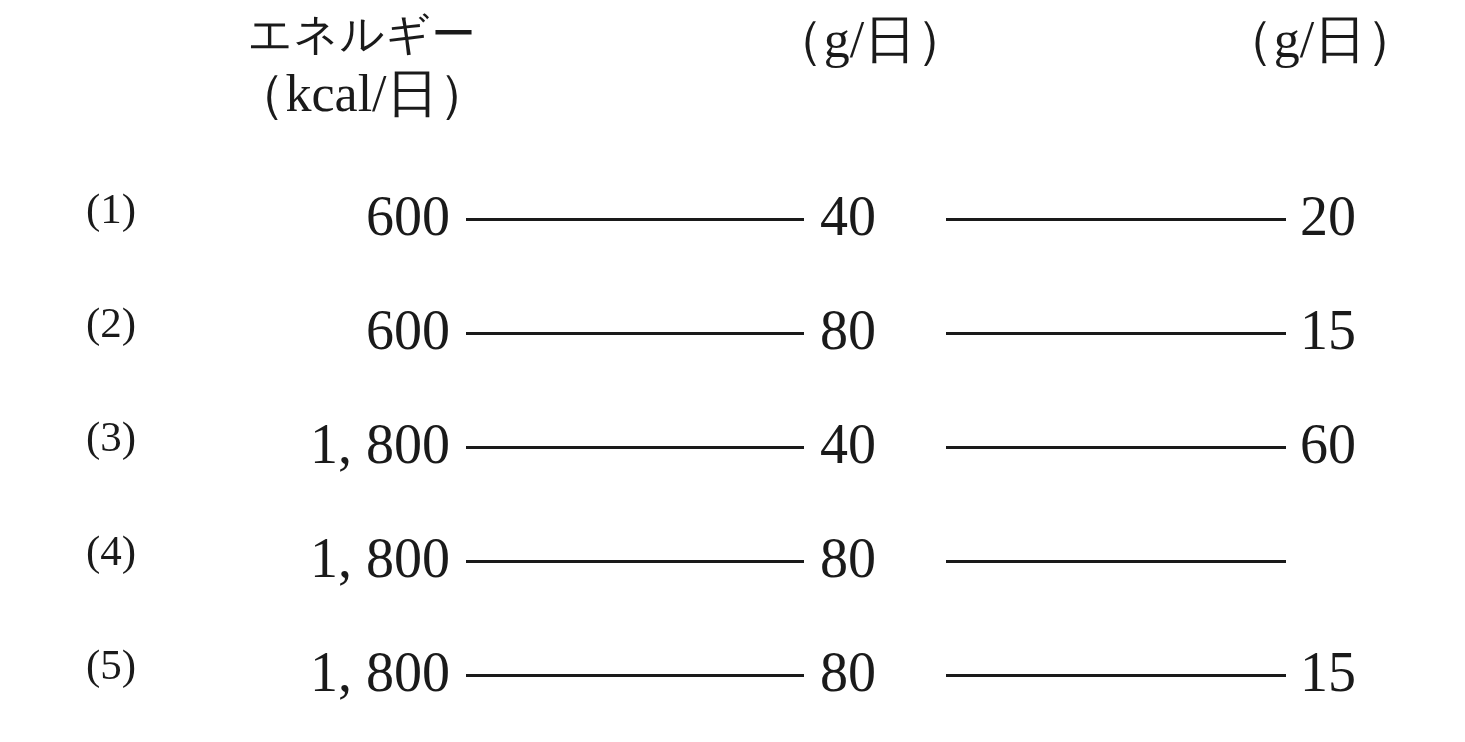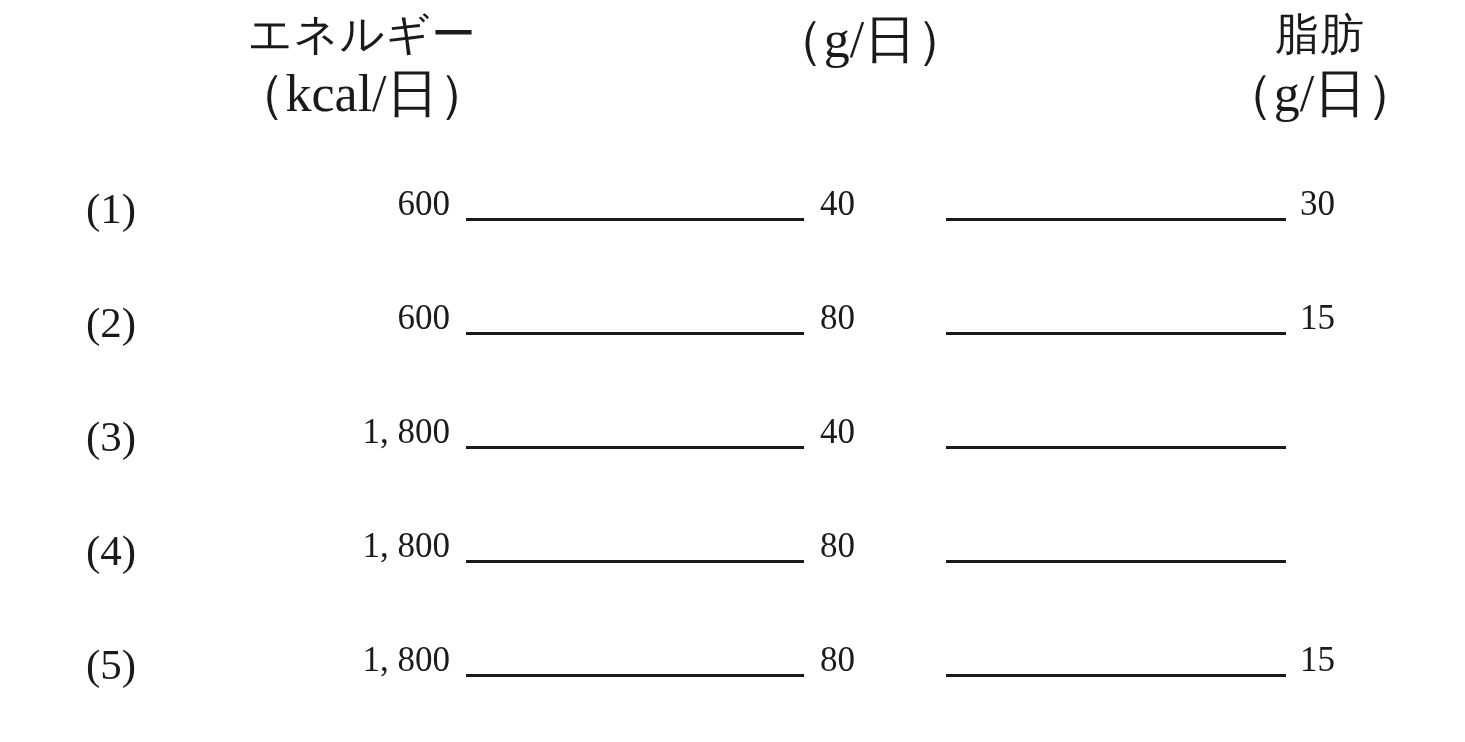--- a/index.html
+++ b/index.html
@@ -63,21 +63,21 @@
     left: 86px;
     top: 6px;
     width: 110px;
     text-align: left;
     font-size: 43px;
     white-space: nowrap;
   }
   .val {
     position: absolute;
     top: 6px;
-    font-size: 35px;
+    font-size: 56px;
     white-space: nowrap;
   }
   .val-energy {
     left: 210px;
     width: 240px;
     text-align: right;
   }
   .val-protein {
     left: 820px;
     width: 110px;
@@ -110,51 +110,51 @@
 
   <div class="header">
     <div class="head-col head-energy">
       <span>エネルギー</span>
       <span class="unit">（kcal/日）</span>
     </div>
     <div class="head-col head-protein">
       <span class="unit">（g/日）</span>
     </div>
     <div class="head-col head-fat">
-      <span>脂肪</span>
       <span class="unit">（g/日）</span>
     </div>
   </div>
 
   <div class="rows">
 
     <div class="row">
       <div class="row-label">(1)</div>
       <div class="val val-energy">600</div>
       <div class="leader leader-1"></div>
       <div class="val val-protein">40</div>
       <div class="leader leader-2"></div>
-      <div class="val val-fat">30</div>
+      <div class="val val-fat">20</div>
     </div>
 
     <div class="row">
       <div class="row-label">(2)</div>
       <div class="val val-energy">600</div>
       <div class="leader leader-1"></div>
       <div class="val val-protein">80</div>
       <div class="leader leader-2"></div>
       <div class="val val-fat">15</div>
     </div>
 
     <div class="row">
       <div class="row-label">(3)</div>
       <div class="val val-energy">1, 800</div>
       <div class="leader leader-1"></div>
       <div class="val val-protein">40</div>
       <div class="leader leader-2"></div>
+      <div class="val val-fat">60</div>
     </div>
 
     <div class="row">
       <div class="row-label">(4)</div>
       <div class="val val-energy">1, 800</div>
       <div class="leader leader-1"></div>
       <div class="val val-protein">80</div>
       <div class="leader leader-2"></div>
     </div>
 

